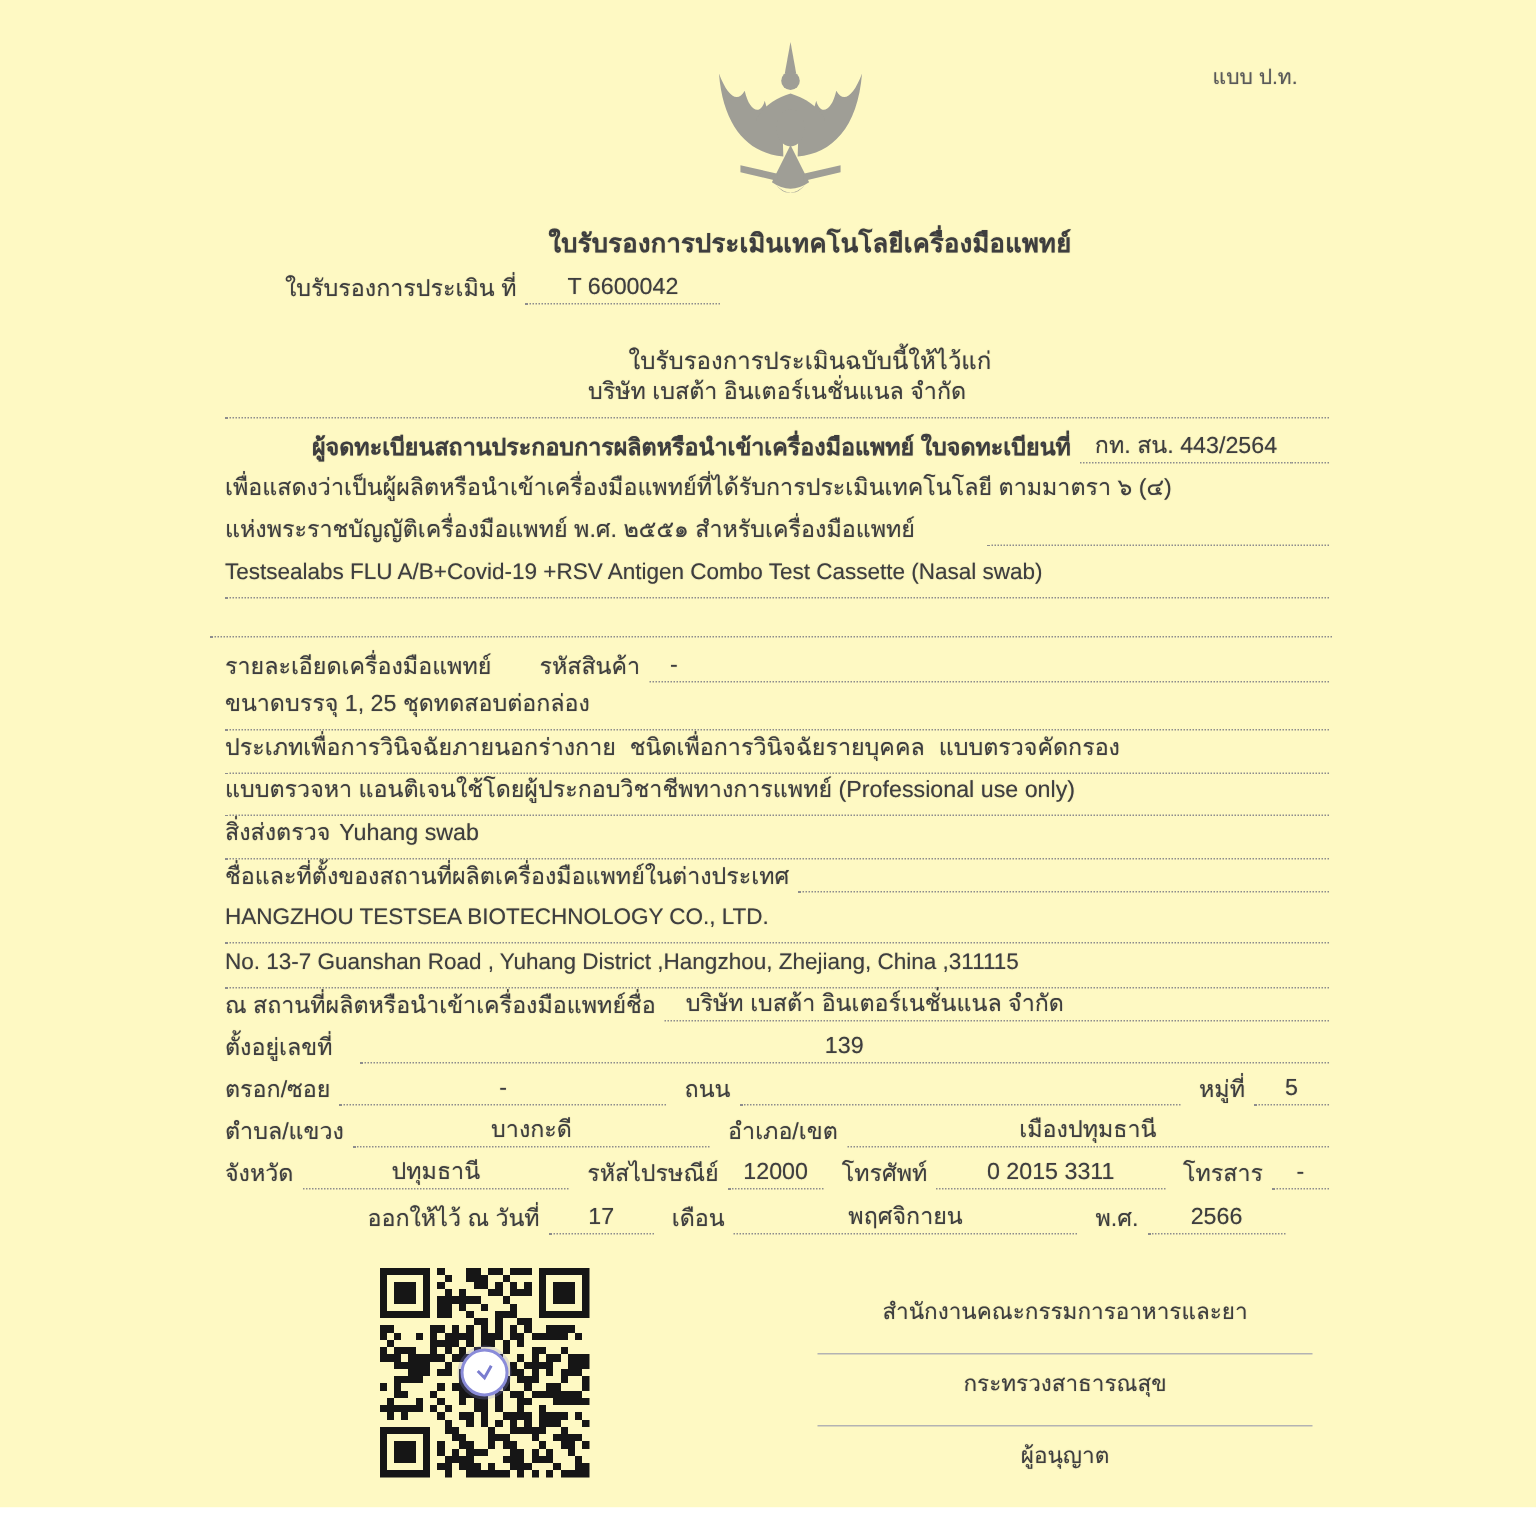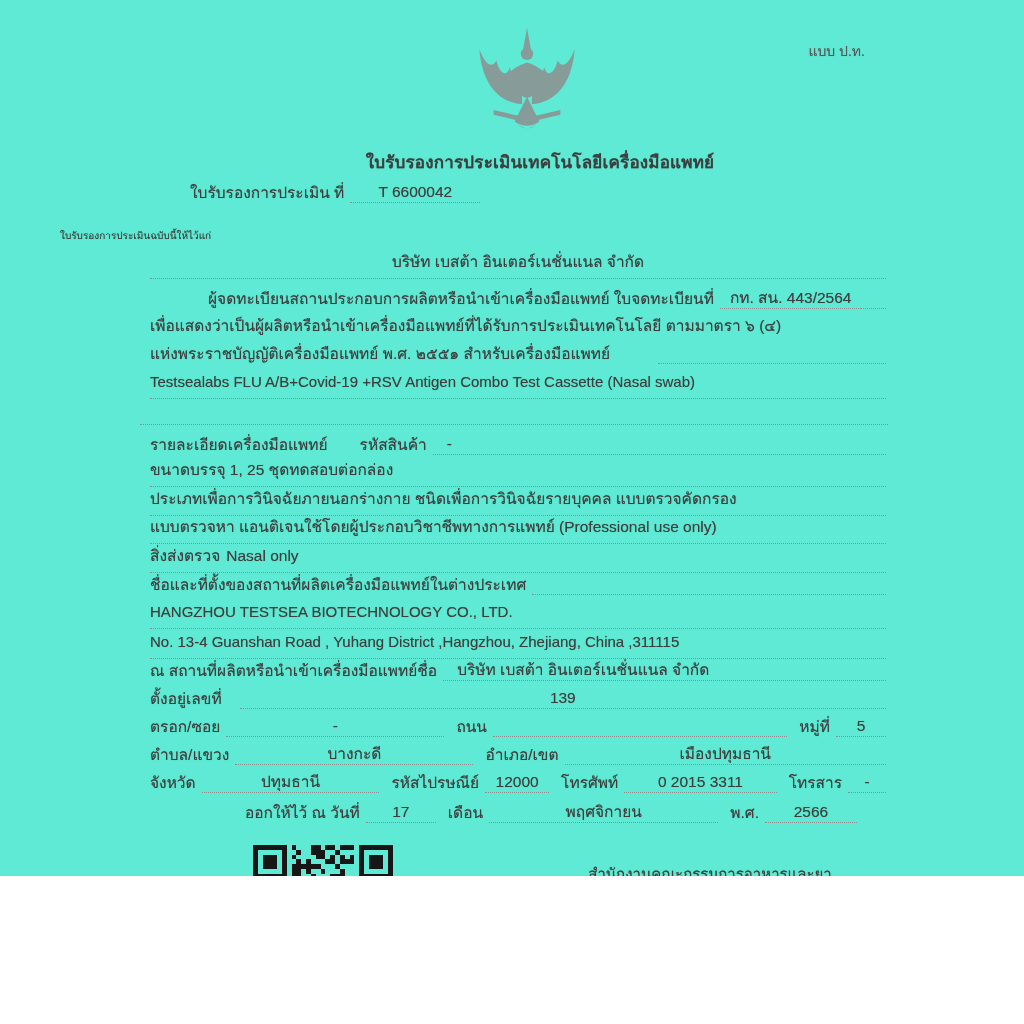--- a/index.html
+++ b/index.html
@@ -1,51 +1,51 @@
 <!DOCTYPE html>
 <html><head>
 <meta charset="utf-8">
 <style>
   html,body{margin:0;padding:0;background:#ffffff;}
   .page{
-    position:relative;width:1024px;height:876px;background:#5eead4;
+    position:relative;width:1024px;height:1005px;background:#fef9c3;
     font-family:"Liberation Sans",sans-serif;color:#3e3e3e;overflow:hidden;
     filter:blur(0.3px);
     text-shadow:0 0 .7px rgba(62,62,62,.5);
   }
   .form-code{position:absolute;top:40px;right:159px;font-size:14px;color:#5a5a5a;}
   .garuda{position:absolute;top:26px;left:465px;width:124px;height:110px;opacity:.85;}
   .title{position:absolute;top:148px;left:60px;width:960px;text-align:center;font-size:17px;font-weight:700;letter-spacing:.2px;}
-  .centered{position:absolute;left:60px;width:960px;font-size:10px;font-family:Liberation Serif, serif;}
+  .centered{position:absolute;left:60px;width:960px;text-align:center;font-size:16px;font-family:Liberation Serif, serif;}
 
   .row{position:absolute;left:150px;width:736px;display:flex;align-items:flex-end;font-size:15.5px;line-height:1.3;}
   .lbl{white-space:nowrap;margin-right:6px;}
   .lbl2{white-space:nowrap;margin-left:12px;margin-right:6px;}
   .fill{flex:1 1 auto;border-bottom:1px dotted #8d8d8d;min-height:3px;align-self:stretch;}
   .fv{border-bottom:1px dotted #8d8d8d;text-align:center;white-space:nowrap;}
   .fvl{border-bottom:1px dotted #8d8d8d;text-align:left;padding-left:14px;white-space:nowrap;}
   .grow{flex:1 1 auto;}
   .ub{border-bottom:1px dotted #8d8d8d;padding-bottom:6px;}
 
   .r-certno{top:182px;left:190px;width:auto;}
   .r-certno .fv{min-width:106px;padding:0 12px;}
   .r-given{top:228px;}
   .r-company{top:252px;}
   .r-company .cname{flex:1;text-align:center;}
   .r-reg{top:288px;}
-  .r-reg .indent{padding-left:58px;}
+  .r-reg .indent{padding-left:58px;font-weight:bold;}
   .r-reg .fv{padding:0 10px;text-align:right;}
   .r-purpose{top:316px;}
   .r-act{top:344px;gap:42px;}
   .r-device{top:372px;font-size:15px;}
   .hr1{position:absolute;top:424px;left:140px;width:748px;border-top:1px dotted #8d8d8d;}
   .r-details{top:434px;}
   .r-details .gap{margin-left:26px;}
   .r-pack{top:460px;}
-  .r-cat{top:489px;}
+  .r-cat{top:489px;font-family:Liberation Mono, monospace;}
   .r-test{top:517px;}
   .r-spec{top:546px;}
   .r-foreign{top:575px;}
   .r-mfr{top:602px;font-size:15px;}
   .r-addr{top:632px;font-size:15px;}
   .r-site{top:660px;}
   .r-no{top:688px;gap:12px;}
   .r-soi{top:716px;}
   .r-sub{top:744px;}
   .r-prov{top:772px;}
@@ -129,34 +129,34 @@
   <div class="row r-cat ub">
     <span>ประเภทเพื่อการวินิจฉัยภายนอกร่างกาย ชนิดเพื่อการวินิจฉัยรายบุคคล แบบตรวจคัดกรอง</span>
   </div>
 
   <div class="row r-test ub">
     <span>แบบตรวจหา แอนติเจนใช้โดยผู้ประกอบวิชาชีพทางการแพทย์ (Professional use only)</span>
   </div>
 
   <div class="row r-spec ub">
     <span class="lbl">สิ่งส่งตรวจ</span>
-    <span>Nasal only</span>
+    <span>Yuhang swab</span>
   </div>
 
   <div class="row r-foreign">
     <span class="lbl">ชื่อและที่ตั้งของสถานที่ผลิตเครื่องมือแพทย์ในต่างประเทศ</span>
     <span class="fill"></span>
   </div>
 
   <div class="row r-mfr ub">
     <span>HANGZHOU TESTSEA BIOTECHNOLOGY CO., LTD.</span>
   </div>
 
   <div class="row r-addr ub">
-    <span>No. 13-4 Guanshan Road , Yuhang District ,Hangzhou, Zhejiang, China ,311115</span>
+    <span>No. 13-7 Guanshan Road , Yuhang District ,Hangzhou, Zhejiang, China ,311115</span>
   </div>
 
   <div class="row r-site">
     <span class="lbl">ณ สถานที่ผลิตหรือนำเข้าเครื่องมือแพทย์ชื่อ</span>
     <span class="fvl grow">บริษัท เบสต้า อินเตอร์เนชั่นแนล จำกัด</span>
   </div>
 
   <div class="row r-no">
     <span class="lbl">ตั้งอยู่เลขที่</span>
     <span class="fv grow">139</span>

